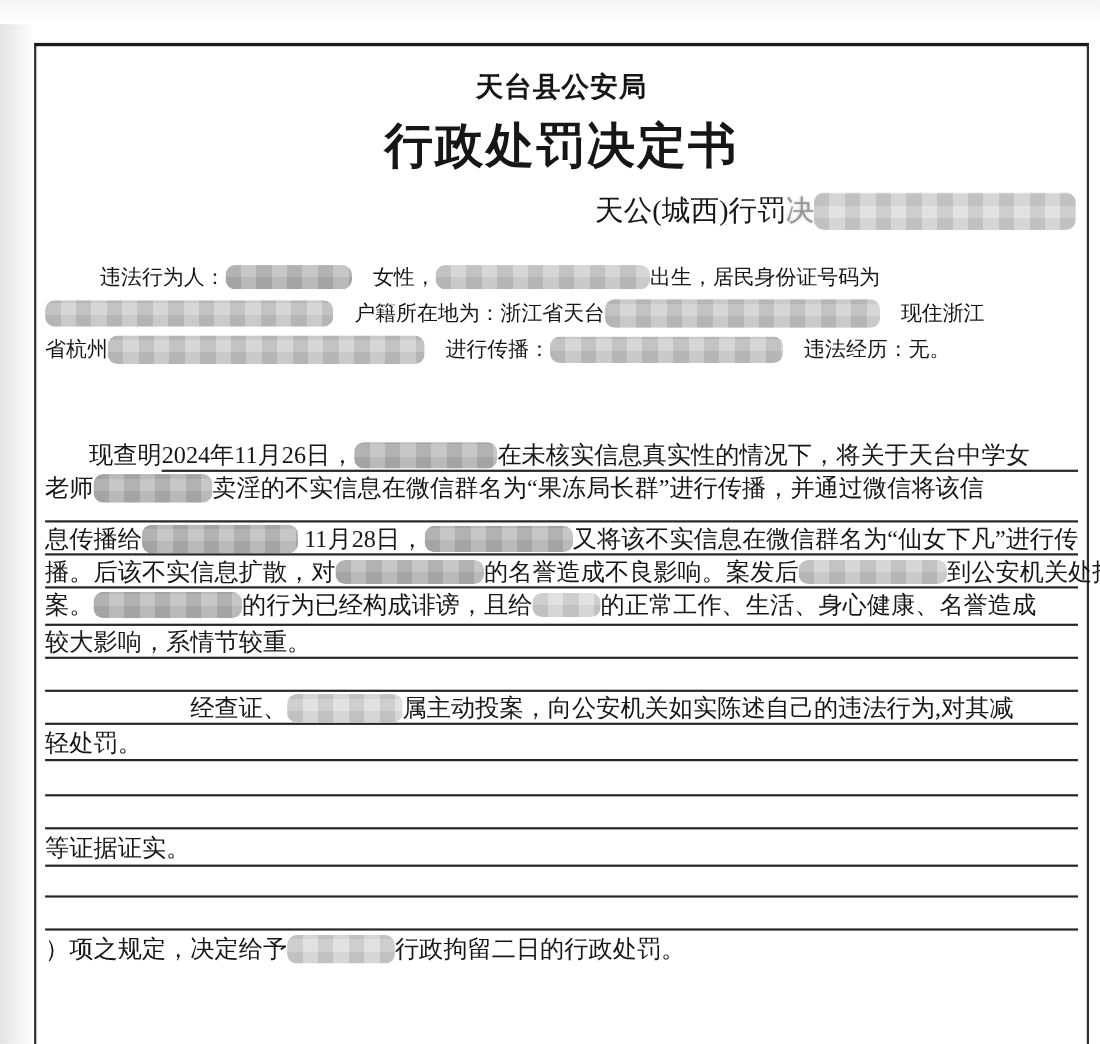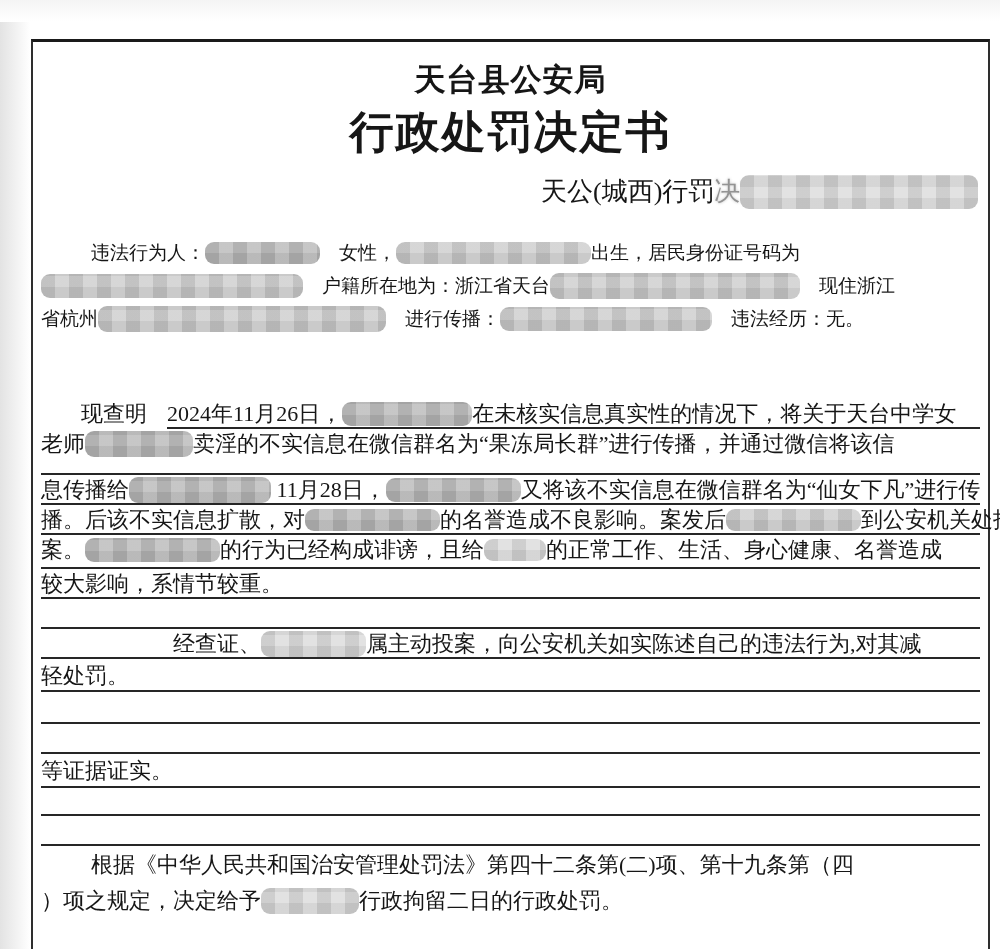--- a/index.html
+++ b/index.html
@@ -23,21 +23,21 @@
     position:absolute;left:31px;top:39px;width:959px;height:910px;
     box-sizing:border-box;
     border-top:3px solid #1a1a1a;
     border-left:2px solid #2e2e2e;
     border-right:2px solid #2e2e2e;
     padding:18px 8px 0 8px;
     background:transparent;
     z-index:1;
   }
   .agency{
-    text-align:center;font-size:31px;font-weight:bold;
+    text-align:center;font-size:25px;font-weight:bold;
     line-height:40px;letter-spacing:1px;
   }
   .title{
     text-align:center;font-size:44px;font-weight:bold;
     line-height:54px;letter-spacing:2px;margin-top:6px;
   }
   .docline{
     margin-top:12px;height:40px;line-height:40px;
     font-size:26px;padding-left:500px;white-space:nowrap;
   }
@@ -79,33 +79,32 @@
 <div class="sheet">
   <div class="agency">天台县公安局</div>
   <div class="title">行政处罚决定书</div>
   <div class="docline">
     <span>天公(城西)行罚</span><span class="ghost">决字〔</span><span class="redact light docblob"></span>
   </div>
   <div class="body-rows">
       <div class="row plain plain-large" style="height: 33px; line-height: 33px; padding-left: 50px;"><span>违法行为人：</span><span class="redact dark" style="width: 115px; height: 22px;"></span><span>　女性，</span><span class="redact mid" style="width: 195px; height: 22px;"></span><span>出生，居民身份证号码为</span></div>
       <div class="row plain plain-large" style="height: 33px; line-height: 33px;"><span class="redact mid" style="width: 262px; height: 24px;"></span><span>　户籍所在地为：浙江省天台</span><span class="redact mid" style="width: 250px; height: 26px;"></span><span>　现住浙江</span></div>
       <div class="row plain plain-large" style="height: 33px; line-height: 33px;"><span>省杭州</span><span class="redact mid" style="width: 288px; height: 26px;"></span><span>　进行传播：</span><span class="redact mid" style="width: 212px; height: 24px;"></span><span>　违法经历：无。</span></div>
-      <div class="row flex" style="height: 30px; line-height: 30px; margin-top: 64px; padding-left: 40px; gap: 20px;">
+      <div class="row flex" style="height: 30px; line-height: 30px; margin-top: 64px; padding-left: 40px;">
         <span class="lead">现查明 </span>
         <span class="ulseg"><span>2024年11月26日，</span><span class="redact dark" style="width: 130px; height: 24px;"></span><span>在未核实信息真实性的情况下，将关于天台中学女</span></span>
       </div>
       <div class="row ruled" style="height: 46px; line-height: 30px;"><span>老师</span><span class="redact dark" style="width: 108px; height: 26px;"></span><span>卖淫的不实信息在微信群名为“果冻局长群”进行传播，并通过微信将该信</span></div>
       <div class="row ruled" style="height: 30px; line-height: 30px;"><span>息传播给</span><span class="redact dark" style="width: 142px; height: 26px;"></span><span> 11月28日，</span><span class="redact dark" style="width: 135px; height: 24px;"></span><span>又将该不实信息在微信群名为“仙女下凡”进行传</span></div>
       <div class="row ruled" style="height: 30px; line-height: 30px;"><span>播。后该不实信息扩散，对</span><span class="redact dark" style="width: 135px; height: 22px;"></span><span>的名誉造成不良影响。案发后</span><span class="redact mid" style="width: 135px; height: 22px;"></span><span>到公安机关处投</span></div>
       <div class="row ruled" style="height: 34px; line-height: 30px;"><span>案。</span><span class="redact dark" style="width: 135px; height: 24px;"></span><span>的行为已经构成诽谤，且给</span><span class="redact light" style="width: 62px; height: 22px;"></span><span>的正常工作、生活、身心健康、名誉造成</span></div>
       <div class="row ruled" style="height: 30px; line-height: 30px;"><span>较大影响，系情节较重。</span></div>
       <div class="row ruled" style="height: 30px; line-height: 30px;"></div>
       <div class="row ruled" style="height: 30px; line-height: 30px; padding-left: 132px;"><span>经查证、</span><span class="redact light" style="width: 105px; height: 26px;"></span><span>属主动投案，向公安机关如实陈述自己的违法行为,对其减</span></div>
       <div class="row ruled" style="height: 33px; line-height: 33px;"><span>轻处罚。</span></div>
       <div class="row ruled" style="height: 32px; line-height: 32px;"></div>
       <div class="row ruled" style="height: 30px; line-height: 30px;"></div>
       <div class="row ruled" style="height: 34px; line-height: 34px;"><span>等证据证实。</span></div>
       <div class="row ruled" style="height: 28px; line-height: 28px;"></div>
       <div class="row ruled" style="height: 30px; line-height: 30px;"></div>
-      <div class="row plain" style="height: 38px; line-height: 38px; padding-left: 50px;"><span>根据《中华人民共和国治安管理处罚法》第四十二条第(二)项、第十九条第（四</span></div>
       <div class="row plain" style="height: 34px; line-height: 34px;"><span>）项之规定，决定给予</span><span class="redact light" style="width: 98px; height: 26px;"></span><span>行政拘留二日的行政处罚。</span></div>
     </div>
 </div>
 
 </body></html>

